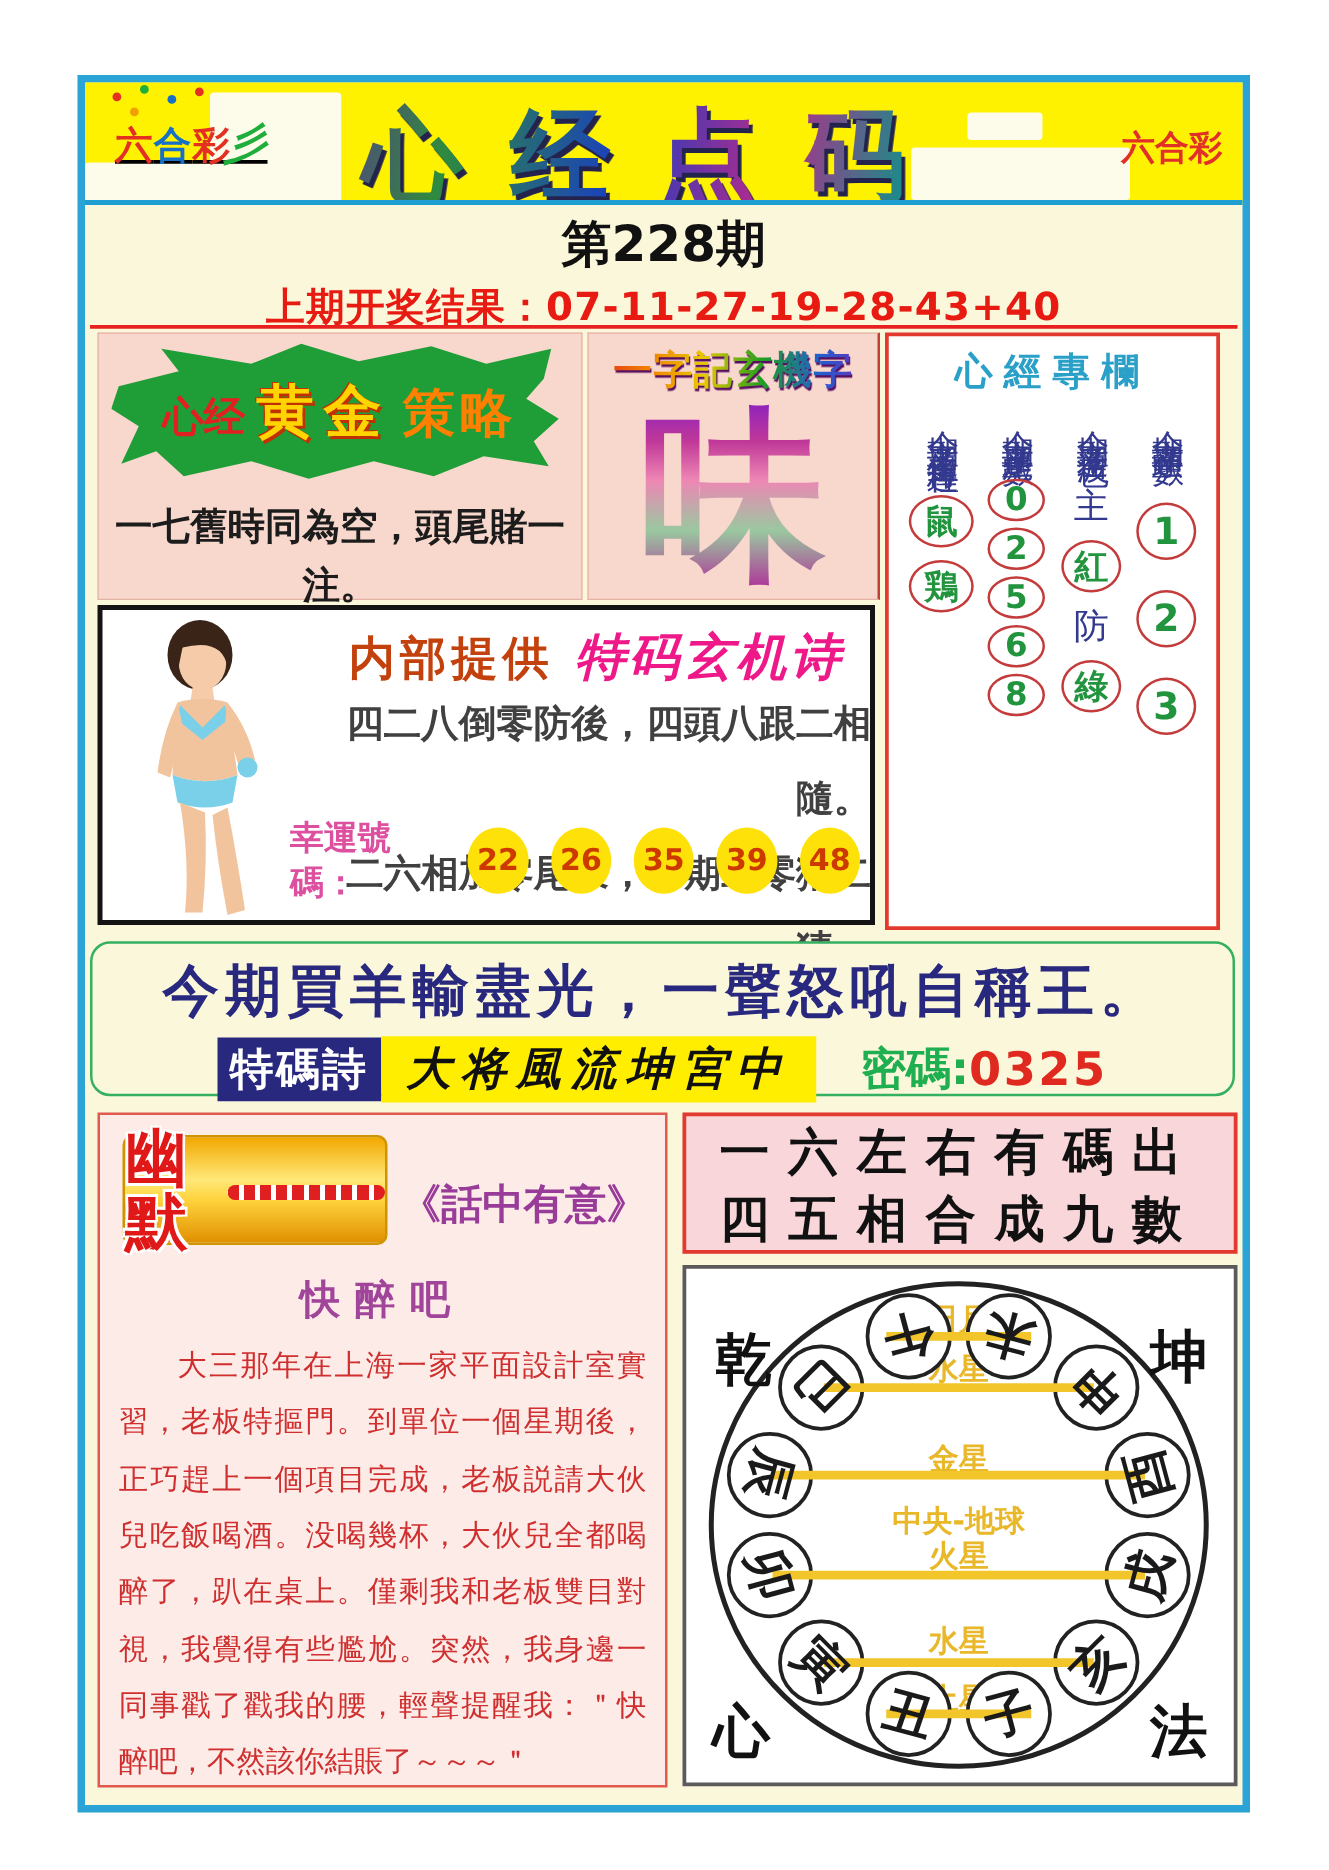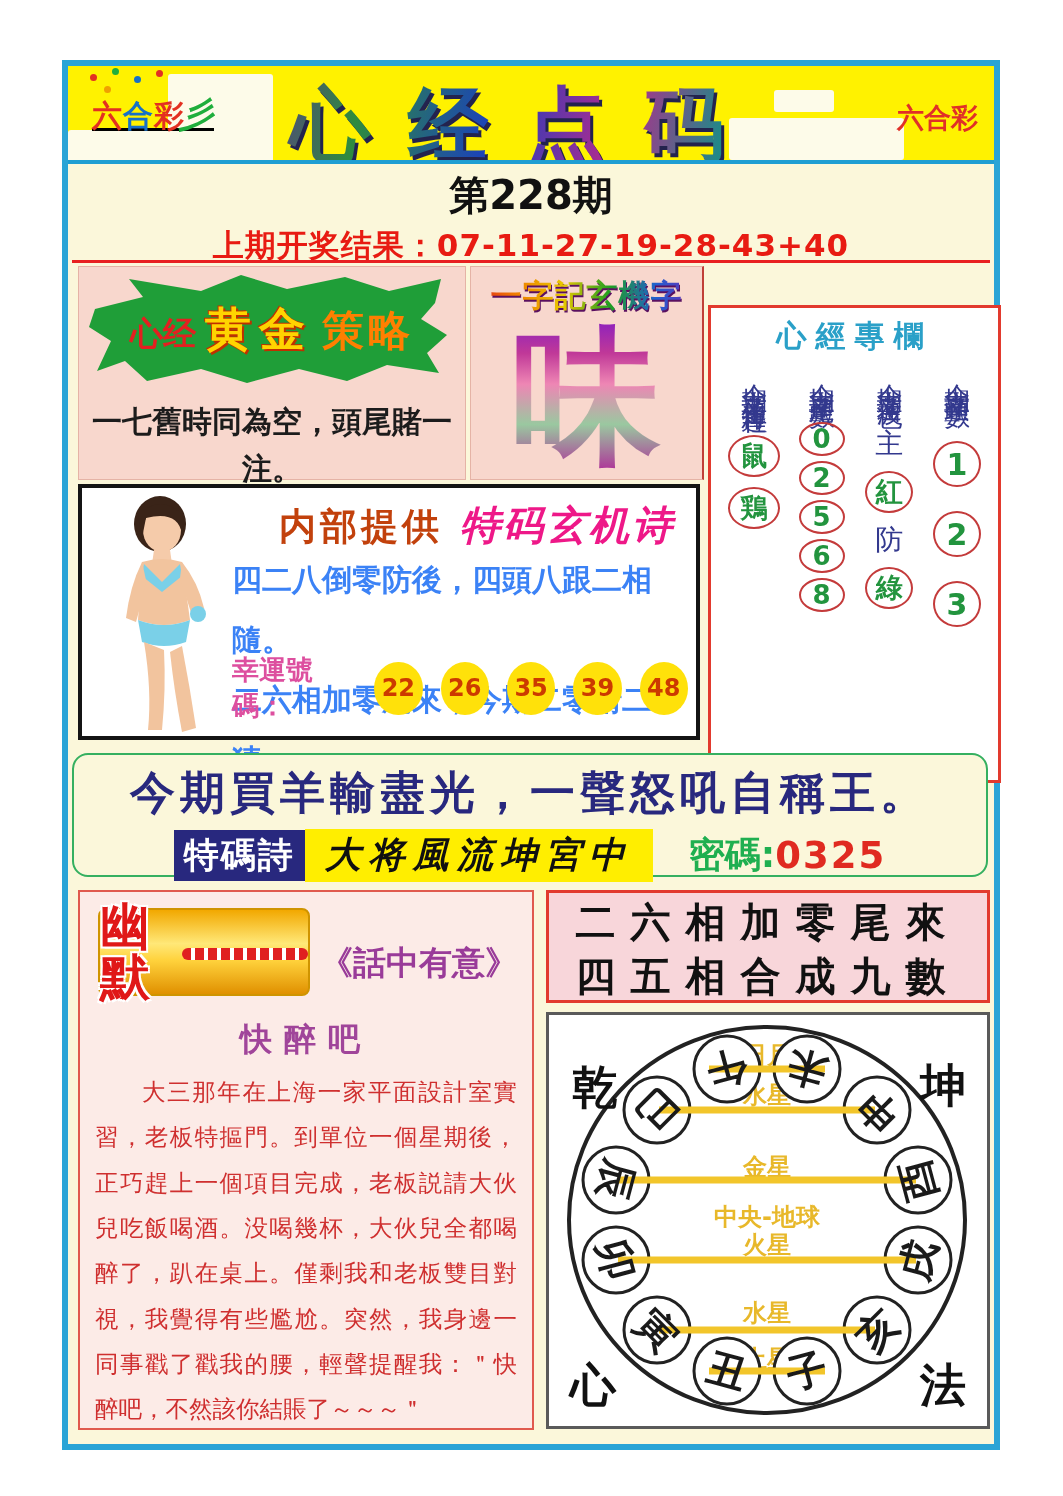--- a/index.html
+++ b/index.html
@@ -41,44 +41,44 @@
   .mystery-box { position:absolute; left:402px; top:200px; width:234px; height:214px;
                  background:#f8d7cd; border:1px solid #e5b3a6; border-right:2px solid #c04038; text-align:center; }
   .mystery-title { margin-top:8px; font-size:31px; font-weight:bold; letter-spacing:1px;
                    background:linear-gradient(90deg,#e02020,#f08000,#e8c800,#20a020,#2060d0,#8020b0);
                    -webkit-background-clip:text; background-clip:text; -webkit-text-fill-color:transparent;
                    filter: drop-shadow(1px 2px 0 #5a1060); }
   .mystery-word { margin-top:2px; font-size:148px; font-weight:bold; line-height:1.05; font-family:"DejaVu Serif", serif;
                   background:linear-gradient(180deg,#8a20c0 0%,#c03898 22%,#ee86b4 42%,#9ac8a0 68%,#b02898 100%);
                   -webkit-background-clip:text; background-clip:text; -webkit-text-fill-color:transparent; }
   
-  .heart-box { position:absolute; left:640px; top:200px; width:293px; height:478px;
-               background:#ffffff; border:3px solid #e23a2e;margin-top:39px; }
+  .heart-box { position:absolute; left:640px; top:200px; width:268px; height:478px;
+               background:#ffffff; border:3px solid #e23a2e; }
   .heart-title { text-align:center; margin-top:8px; font-size:30px; font-weight:bold; color:#2aa0c8; letter-spacing:9px; }
   .heart-cols { display:flex; justify-content:space-between; padding:6px 10px 0 12px; }
   .hcol { display:flex; flex-direction:column; align-items:center; width:62px; }
   .vlabel { writing-mode:vertical-rl; text-orientation:upright; font-size:26px; color:#33398e;
             line-height:1.05; letter-spacing:4px; }
   .oval { display:flex; align-items:center; justify-content:center; border:2px solid #c43b3b;
           border-radius:50%; color:#22943e; font-weight:bold; }
   .oval.digit { width:46px; height:34px; font-size:26px; margin-top:5px; }
   .oval.zodiac { width:52px; height:42px; font-size:27px; margin-top:10px; font-family:"DejaVu Serif", serif; }
   .oval.head { width:48px; height:46px; font-size:30px; margin-top:24px; }
   .oval.wave { width:48px; height:42px; font-size:27px; margin-top:8px; font-family:"DejaVu Serif", serif; }
   .plain-navy { color:#33398e; font-size:28px; margin-top:8px; }
   
   .girl-box { position:absolute; left:10px; top:418px; width:622px; height:256px;
               background:#ffffff; border:4px solid #141414; }
   .girl-art { position:absolute; left:4px; bottom:0; }
   .inner-head { position:absolute; left:185px; top:10px; width:420px; text-align:center; white-space:nowrap; }
   .inner-label1 { color:#c2410c; font-size:37px; font-weight:bold; letter-spacing:4px; }
   .inner-label2 { color:#ee1888; font-size:40px; font-weight:bold; font-style:italic;
                   font-family:"DejaVu Serif", serif; letter-spacing:3px; margin-left:12px; }
-  .inner-poem { position:absolute; left:150px; top:62px; width:465px; text-align:left;
-                font-family:"DejaVu Serif", serif; font-size:30px; font-weight:bold; color:#3b82f6; line-height:2.0; }
+  .inner-poem { position:absolute; left:150px; top:62px; width:465px; text-align:right;
+                font-family:"DejaVu Serif", serif; font-size:30px; font-weight:bold; color:#404040; line-height:2.0; }
   .lucky-row { position:absolute; left:150px; bottom:12px; width:465px; display:flex; align-items:center; }
   .lucky-label { color:#dd4f9f; font-size:27px; font-weight:bold; font-family:"DejaVu Serif", serif; margin-right:10px; }
   .ball { display:inline-flex; align-items:center; justify-content:center; width:53px; height:53px;
           border-radius:50%; background:#ffe10a; color:#cc3a00; font-size:24px; font-weight:bold; margin:0 9px; }
   
   .slogan-banner { position:absolute; left:4px; top:687px; width:916px; height:124px;
                    border:2px solid #35b060; border-radius:16px; background:#fbf7da; text-align:center; }
   .slogan-line { margin-top:8px; color:#28287e; font-size:45px; font-weight:bold; letter-spacing:5px; }
   .poem-row { display:flex; justify-content:center; align-items:center; margin-top:6px; }
   .poem-label { background:#28287e; color:#ffffff; font-size:35px; font-weight:bold; padding:2px 10px; letter-spacing:2px; }
@@ -243,21 +243,21 @@
           <div class="glyphs">幽默</div>
           <div class="wave"></div>
         </div>
         <div class="humor-sub">《話中有意》</div>
       </div>
       <div class="humor-title">快醉吧</div>
       <div class="humor-body">大三那年在上海一家平面設計室實習，老板特摳門。到單位一個星期後，正巧趕上一個項目完成，老板説請大伙兒吃飯喝酒。没喝幾杯，大伙兒全都喝醉了，趴在桌上。僅剩我和老板雙目對視，我覺得有些尷尬。突然，我身邊一同事戳了戳我的腰，輕聲提醒我：＂快醉吧，不然該你結賬了～～～＂</div>
     </div>
 
     <div class="couplet-box">
-      <div class="couplet-line">二六相加零尾來</div>
+      <div class="couplet-line">一六左右有碼出</div>
       <div class="couplet-line">四五相合成九數</div>
     </div>
 
     <div class="diagram-box">
       <svg width="438" height="409" viewBox="0 0 438 409">
         <g font-family="'DejaVu Sans', sans-serif" font-weight="bold" fill="#e8b82a" font-size="24" text-anchor="middle">
           <text x="218" y="48">日月</text>
           <text x="218" y="88">水星</text>
           <text x="218" y="160">金星</text>
           <text x="218" y="210">中央-地球</text>

